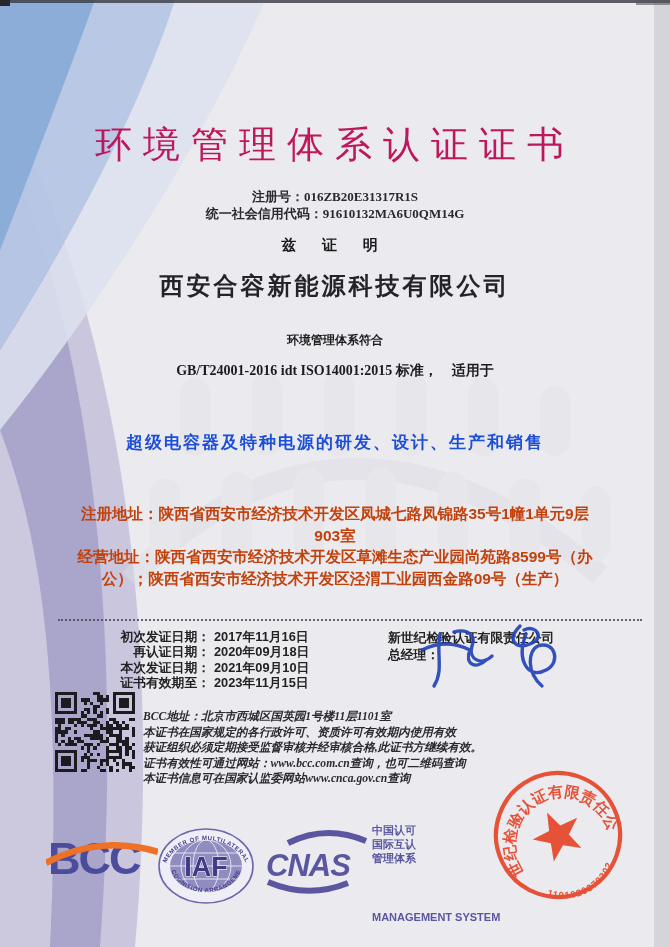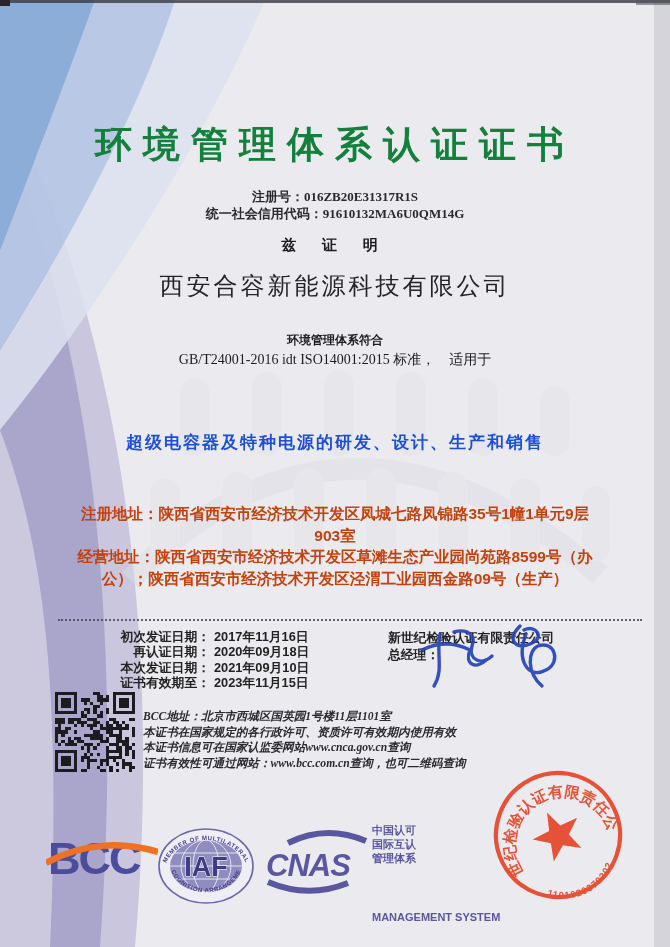--- a/index.html
+++ b/index.html
@@ -6,27 +6,27 @@
   #cert{
     position:relative;width:670px;height:947px;overflow:hidden;
     background:#ebebef;
     font-family:"Liberation Sans","DejaVu Sans",sans-serif;
     color:#1c1c1f;
   }
   .abs{position:absolute;}
   .ctr{left:0;width:670px;text-align:center;}
   .serif{font-family:"Liberation Serif","DejaVu Serif",serif;}
 
-  .title{top:120px;font-size:37px;letter-spacing:11px;font-weight:700;color:#15803d;}
+  .title{top:120px;font-size:37px;letter-spacing:11px;font-weight:400;color:#be185d;}
   .regline{top:188px;font-size:13px;font-weight:600;color:#2a2a2e;}
   .creditline{top:205px;font-size:13px;font-weight:600;color:#2a2a2e;}
   .certify{top:236px;font-size:15px;font-weight:700;letter-spacing:11px;}
-  .company{top:270px;font-size:24px;letter-spacing:3px;font-weight:400;color:#242428;}
+  .company{top:270px;font-size:24px;letter-spacing:3px;font-weight:700;color:#242428;}
   .sysline{top:332px;font-size:12px;font-weight:700;}
-  .stdline{top:351px;font-size:14px;font-weight:400;}
+  .stdline{top:362px;font-size:14px;font-weight:700;}
   .scope{top:431px;font-size:17px;font-weight:700;letter-spacing:2px;color:#1d4ed8;}
 
   .addr{top:503px;left:72px;width:526px;text-align:center;
         font-size:15.5px;font-weight:700;line-height:21.5px;color:#c2410c;}
 
   .dashline{top:619px;left:58px;width:584px;border-top:2px dotted #4b4b58;opacity:.85;}
 
   .dates{top:629px;left:92px;font-size:12.8px;font-weight:700;color:#222;}
   .drow{display:flex;line-height:15.4px;}
   .dlabel{width:118px;text-align:right;}
@@ -458,22 +458,23 @@
         <rect x="15" y="24" width="1" height="1"></rect>
         <rect x="17" y="24" width="1" height="1"></rect>
         <rect x="19" y="24" width="1" height="1"></rect>
         <rect x="23" y="24" width="1" height="1"></rect>
       </g>
     </svg>
 
   <div class="abs fineprint">
     <div>BCC地址：北京市西城区国英园1号楼11层1101室</div>
     <div>本证书在国家规定的各行政许可、资质许可有效期内使用有效</div>
+    <div>获证组织必须定期接受监督审核并经审核合格,此证书方继续有效。</div>
+    <div>证书有效性可通过网站：www.bcc.com.cn查询，也可二维码查询</div>
     <div>本证书信息可在国家认监委网站www.cnca.gov.cn查询</div>
-    <div>证书有效性可通过网站：www.bcc.com.cn查询，也可二维码查询</div>
   </div>
 
   <svg class="abs" style="left:46px;top:828px" width="112" height="56" viewBox="0 0 112 56">
     <text x="2" y="46" font-size="45" font-weight="900" fill="#4c4c9c" font-family="Liberation Sans, sans-serif" letter-spacing="-2">BCC</text>
     <path d="M0,35 C36,15 76,13 112,24" stroke="#ee7226" stroke-width="6.5" fill="none"></path>
   </svg>
 
   <svg class="abs" style="left:156px;top:824px" width="100" height="86" viewBox="0 0 100 86">
     <defs>
       <path id="iafTop" d="M 8 50 A 42 34 0 1 1 92 50"></path>

